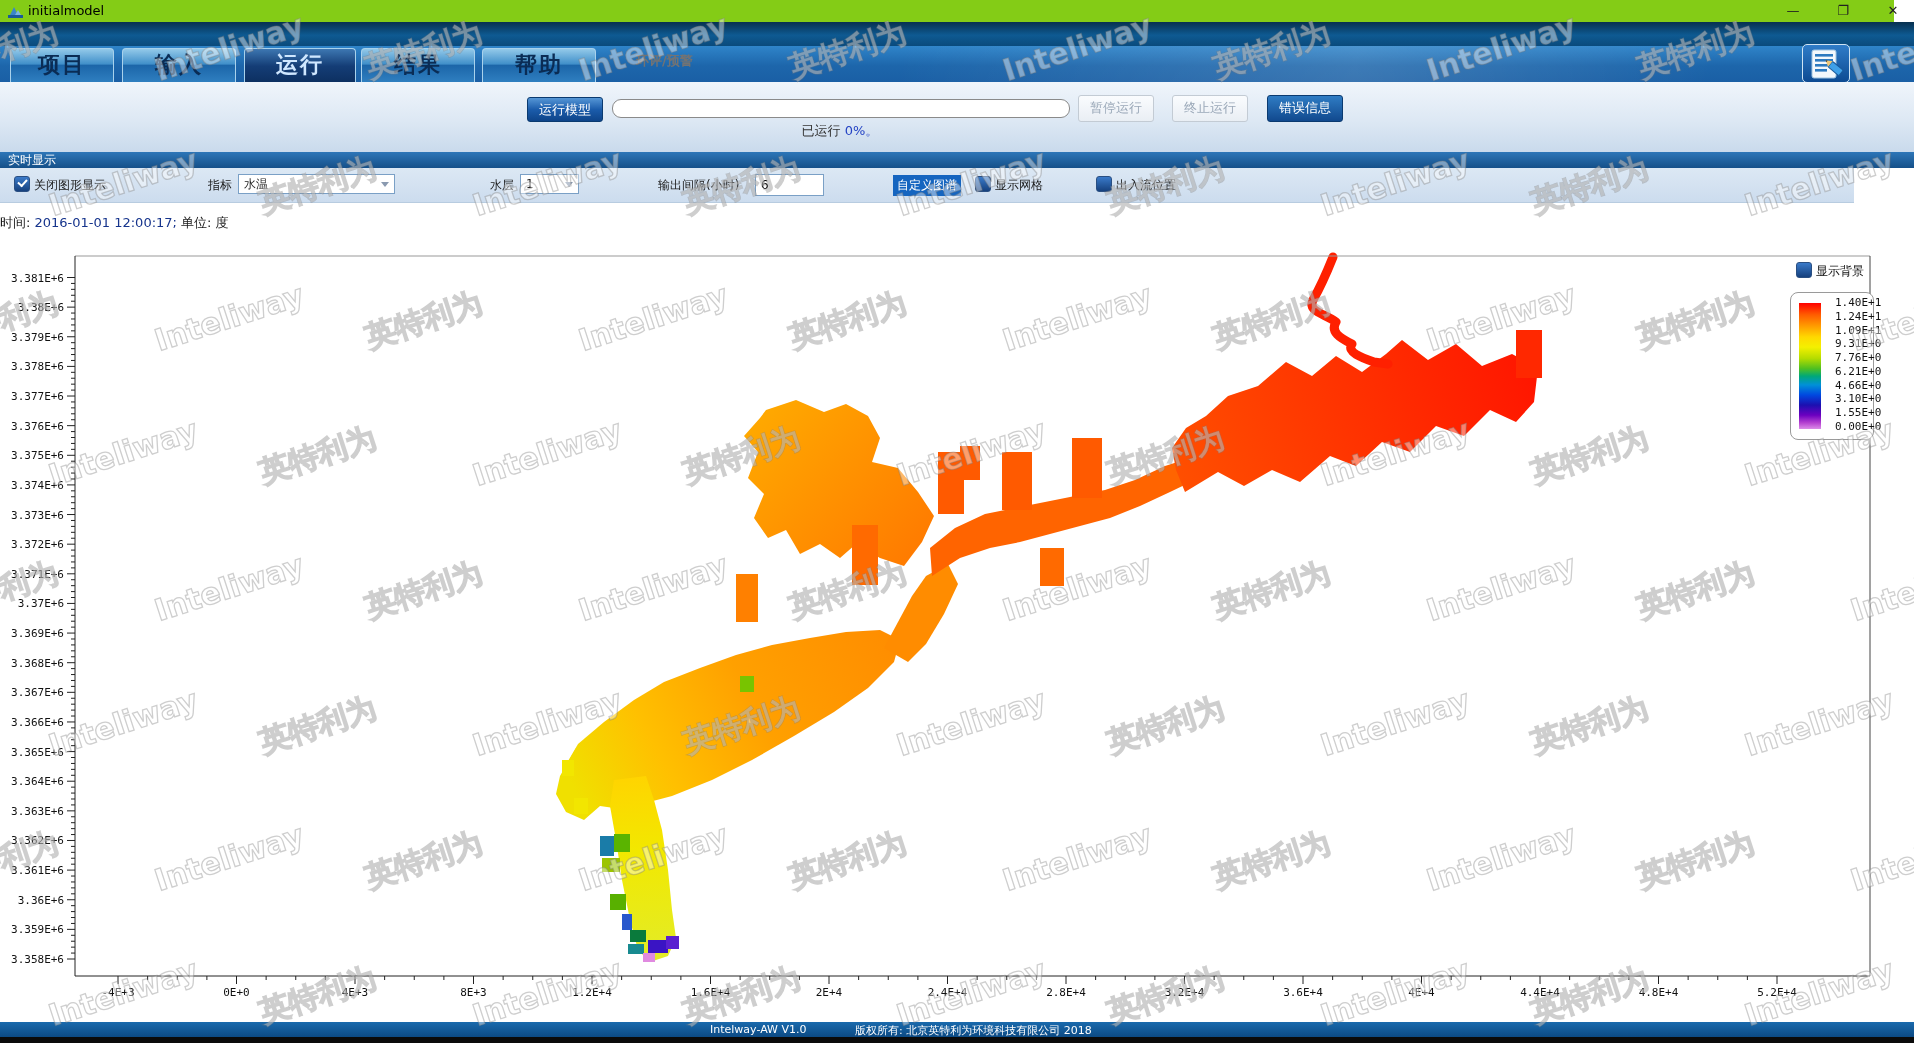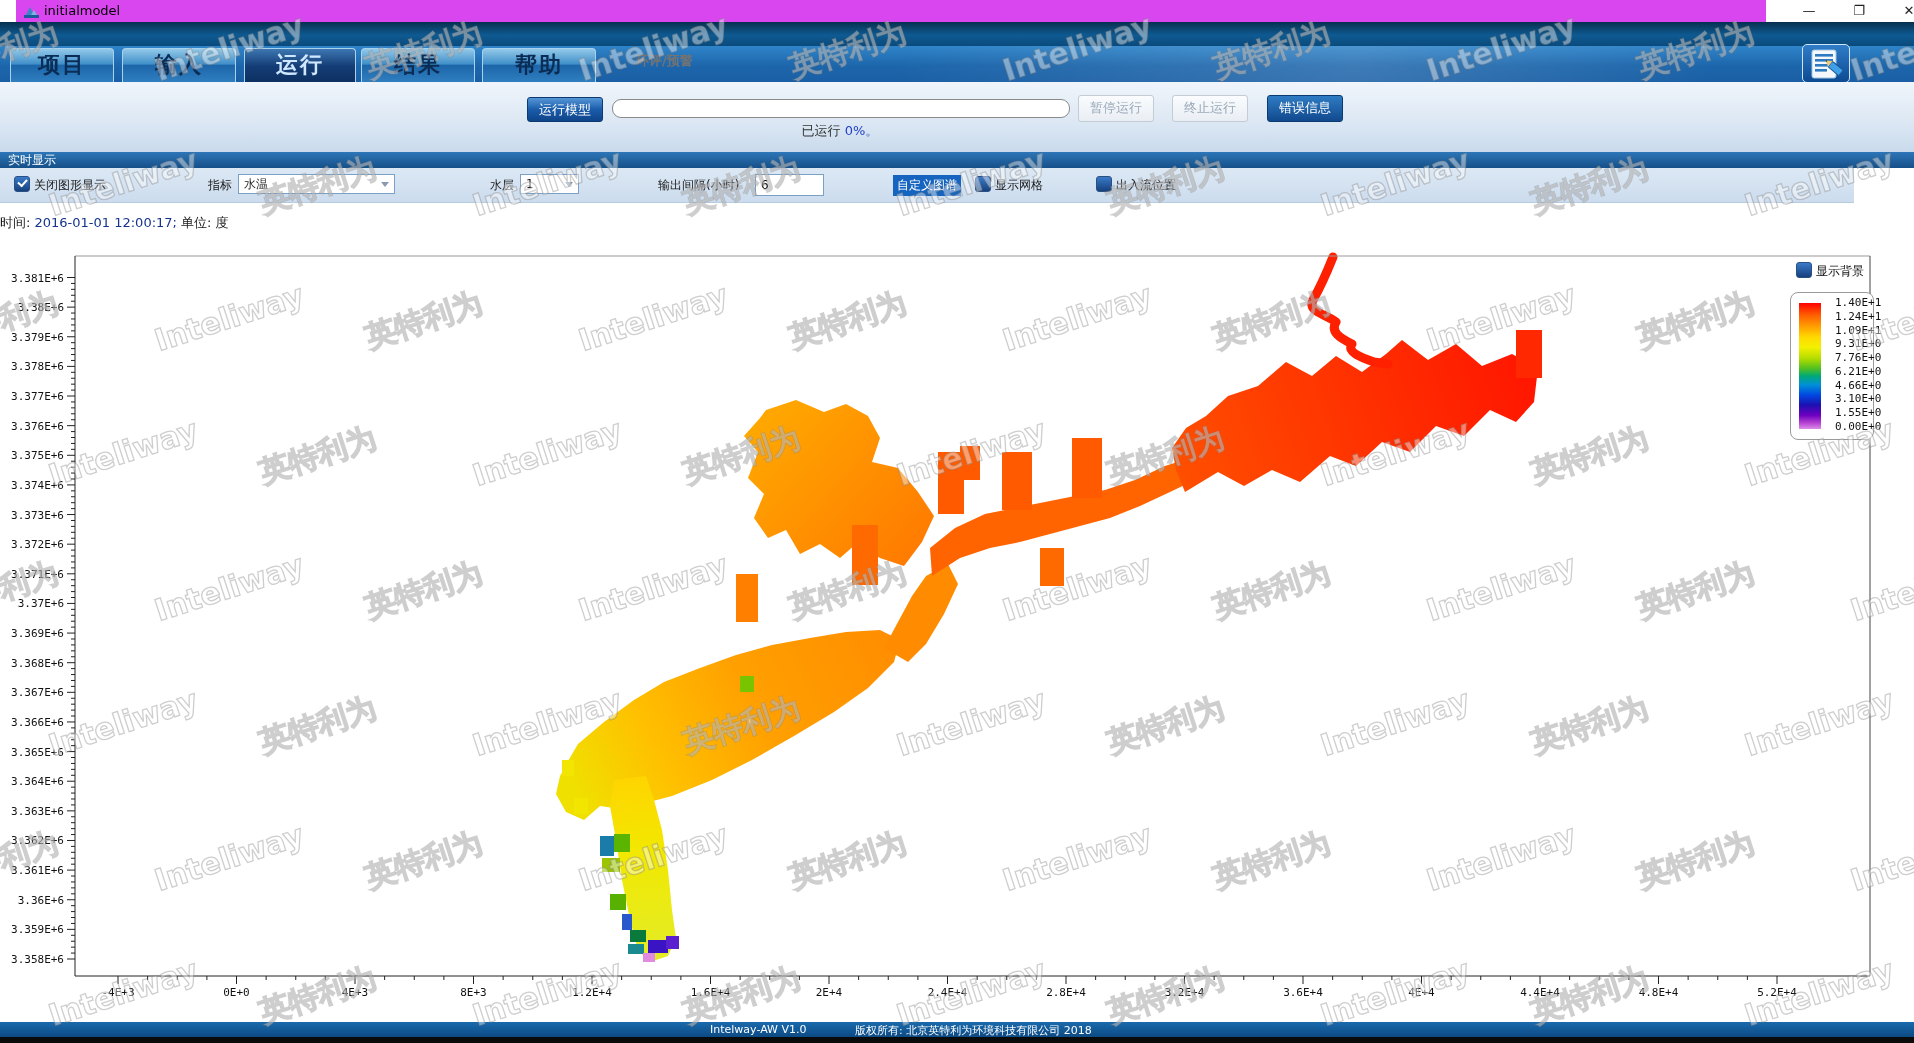--- a/index.html
+++ b/index.html
@@ -1,21 +1,21 @@
 <!DOCTYPE html>
 <html><head>
 <meta charset="utf-8">
 <style>
   html,body{margin:0;padding:0;background:#000;}
   .screen{position:relative;width:1914px;height:1043px;overflow:hidden;background:#fff;
           font-family:"DejaVu Sans","Liberation Sans",sans-serif;font-size:12px;color:#222;}
   .abs{position:absolute;}
 
   
-  .titlebar{left:16px;top:0;width:1750px;height:22px;background:#d946ef;border-bottom:1px solid #e2e2e2;}
+  .titlebar{left:0;top:0;width:1894px;height:22px;background:#84cc16;border-bottom:1px solid #e2e2e2;}
   .titlebar .apptitle{position:absolute;left:28px;top:3px;font-size:13px;color:#000;}
   .appicon{position:absolute;left:8px;top:4px;width:15px;height:14px;}
   .winbtn{position:absolute;top:0;width:34px;height:22px;text-align:center;line-height:22px;font-size:13px;color:#222;cursor:default;}
 
   
   .darkband{left:0;top:22px;width:1914px;height:24px;background:linear-gradient(180deg,#07304f 0%,#0e5a92 55%,#0a4a7c 100%);}
   .ribbon{left:0;top:46px;width:1914px;height:36px;background:linear-gradient(180deg,#2f84c9 0%,#1d66ab 55%,#1a5fa5 100%);}
   .ribbon-sheen{left:900px;top:46px;width:1014px;height:36px;background:linear-gradient(100deg,rgba(255,255,255,0) 0%,rgba(255,255,255,.14) 45%,rgba(255,255,255,0) 80%);}
   .tab{position:absolute;top:48px;height:33px;border:1px solid #a9d2ec;border-bottom:none;border-radius:4px 4px 0 0;
        background:linear-gradient(180deg,#93c9e9 0%,#4190ca 45%,#1c66a9 50%,#2f7fc0 100%);

